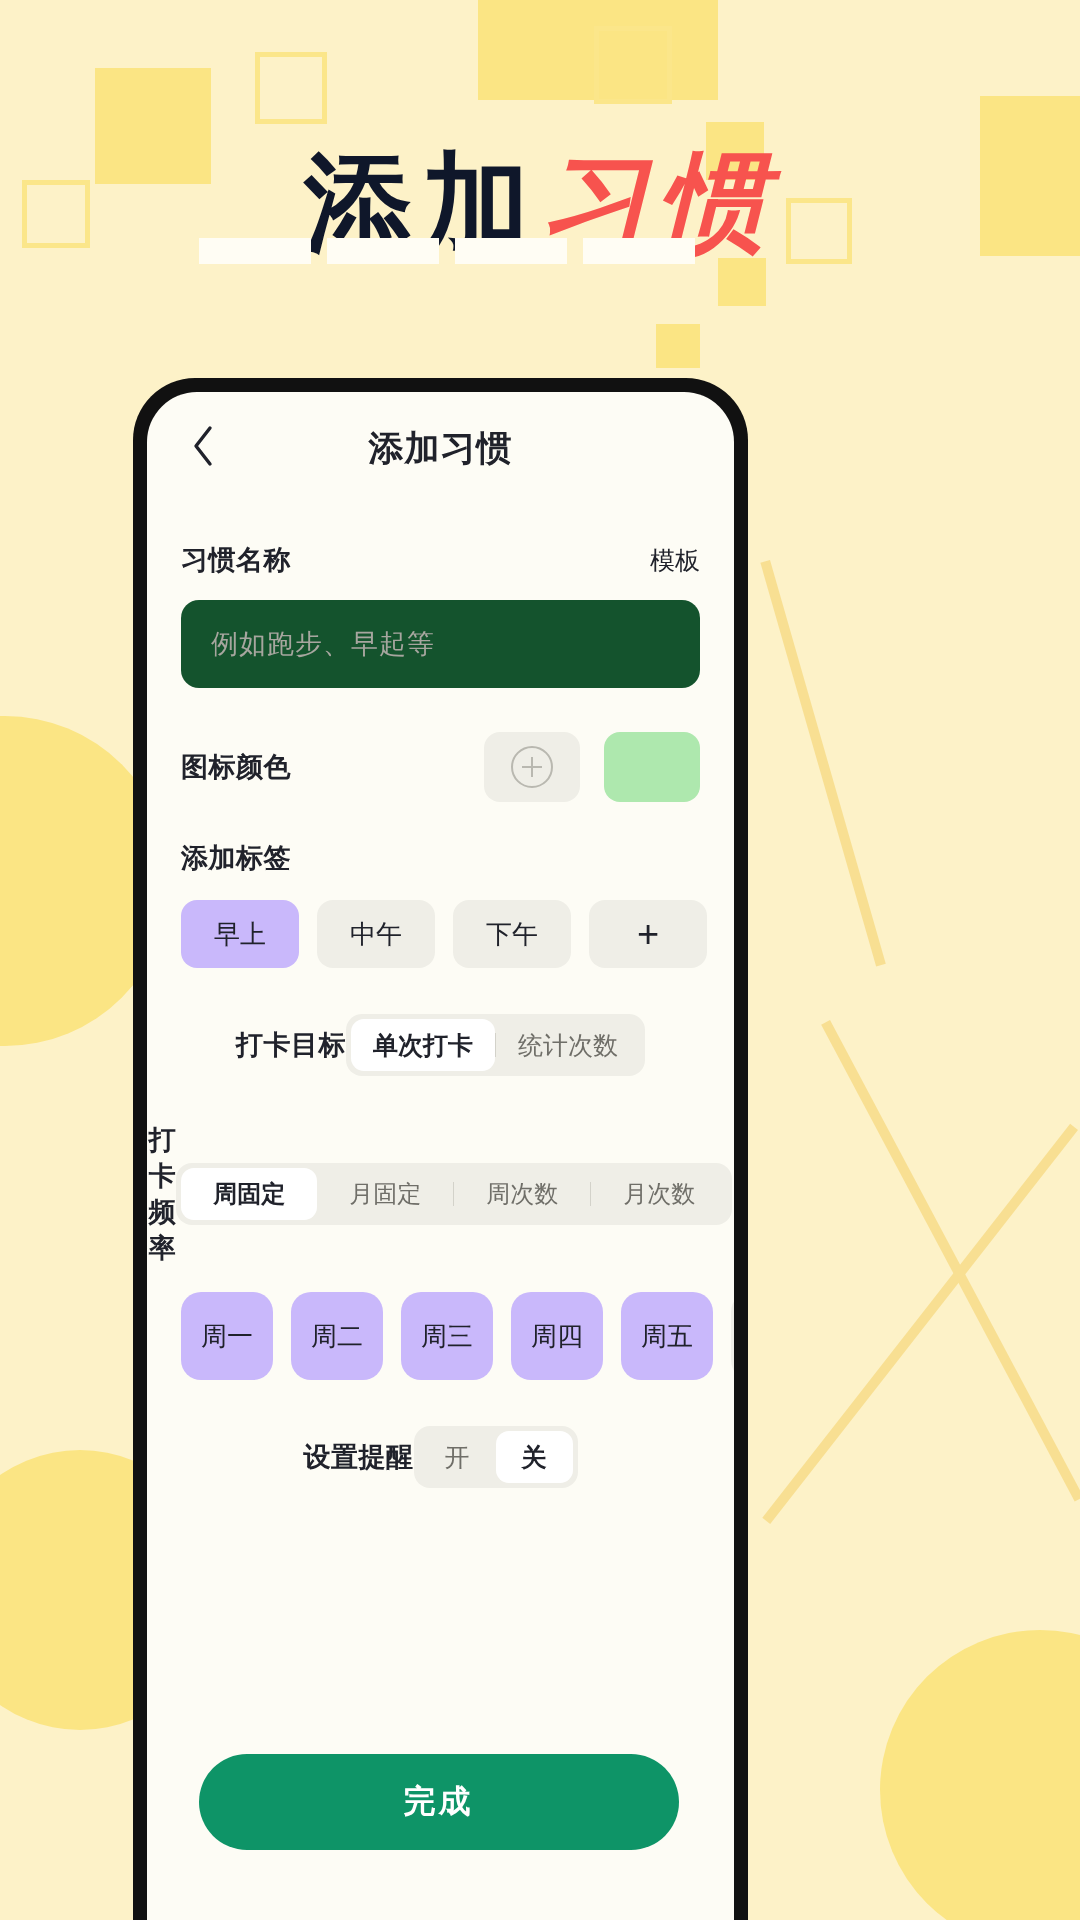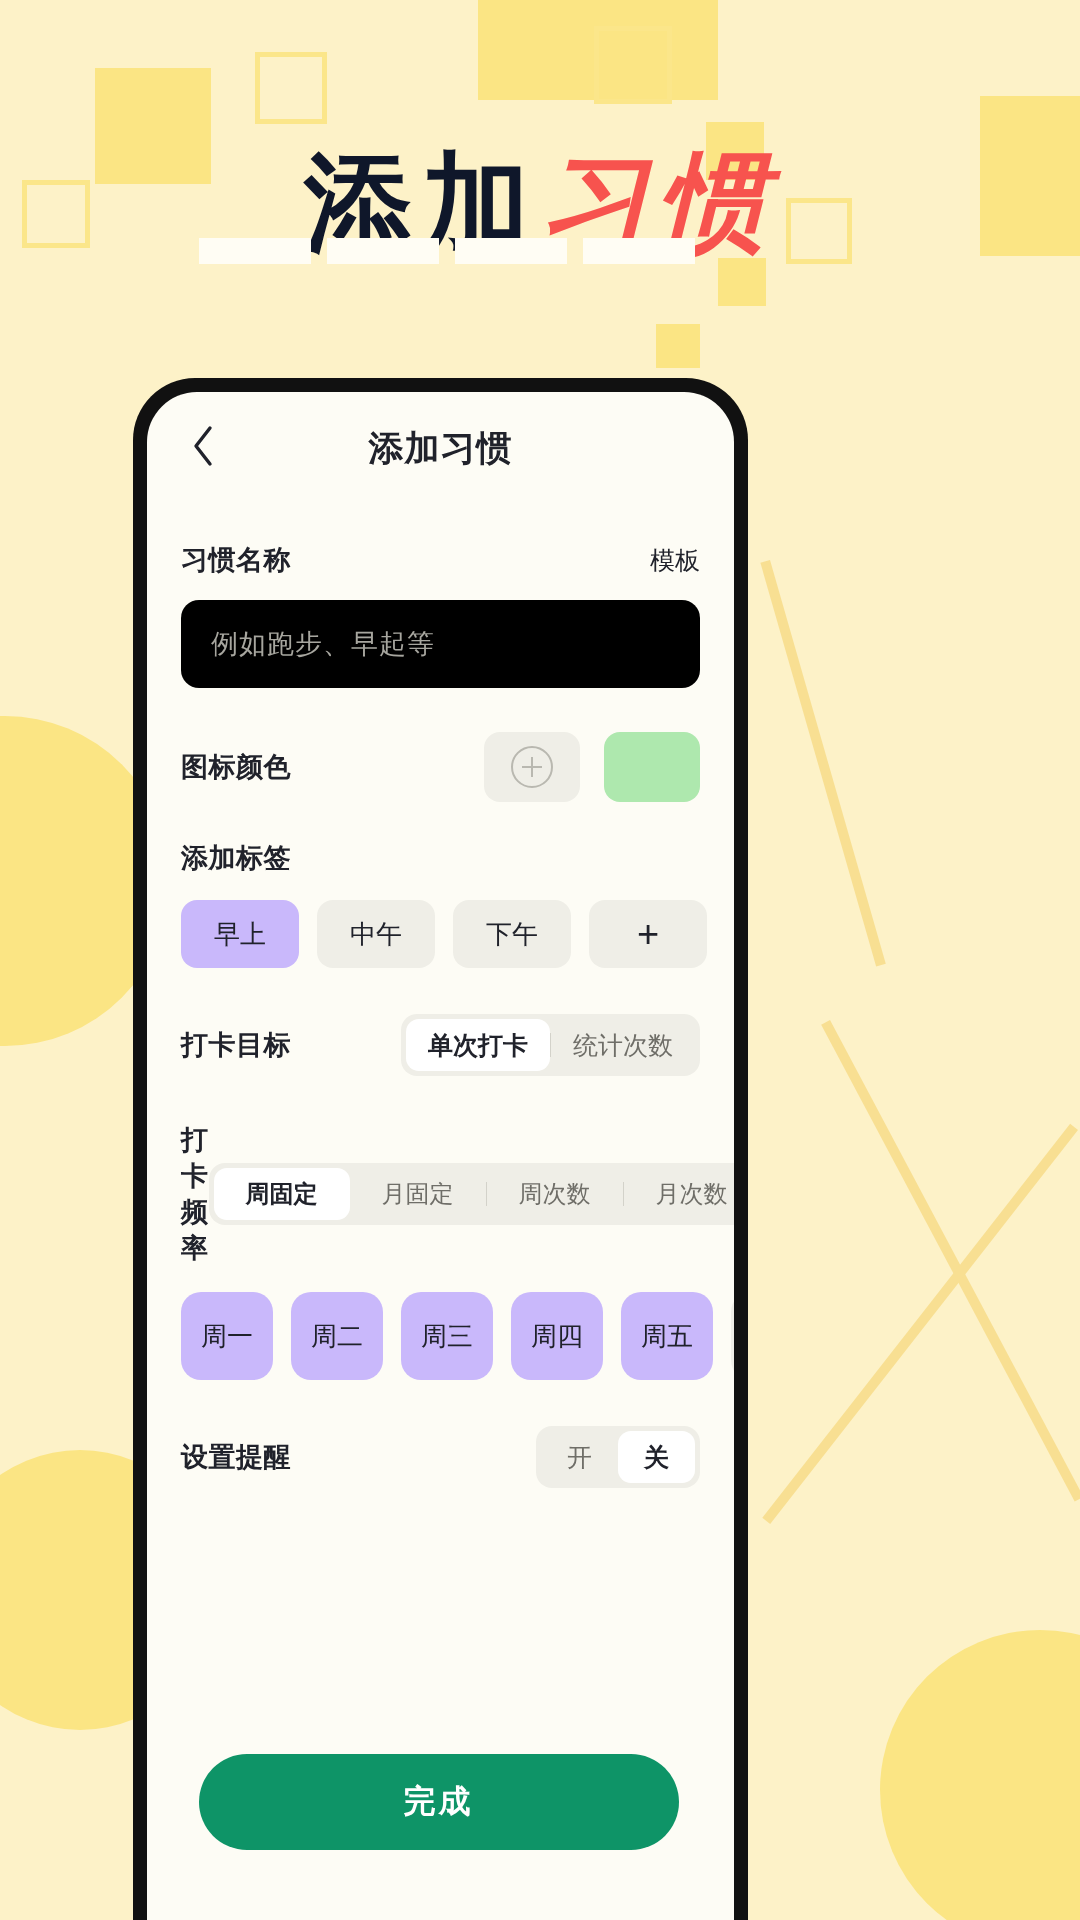--- a/index.html
+++ b/index.html
@@ -109,21 +109,21 @@
   }
   .link-text {
     font-size: 25px;
     color: #20222b;
     font-weight: 400;
   }
 
   .name-input {
     margin-top: 22px;
     height: 88px;
-    background: #000000;
+    background: #14532d;
     border-radius: 18px;
     display: flex;
     align-items: center;
     padding: 0 30px;
     box-sizing: border-box;
   }
   .name-input .ph {
     font-size: 27px;
     color: #a7a69f;
     letter-spacing: 1px;
@@ -175,21 +175,21 @@
     box-sizing: border-box;
     padding: 0 16px;
   }
   .tag.sel { background: #c9b8fb; }
   .tag.addtag { font-size: 38px; font-weight: 400; }
 
   
   .seg-row {
     display: flex;
     align-items: center;
-    justify-content: space-between;
+    justify-content: center;
     margin-top: 46px;
   }
   .segment {
     display: flex;
     align-items: center;
     background: #efeee7;
     border-radius: 16px;
     padding: 5px;
     box-sizing: border-box;
     height: 62px;

